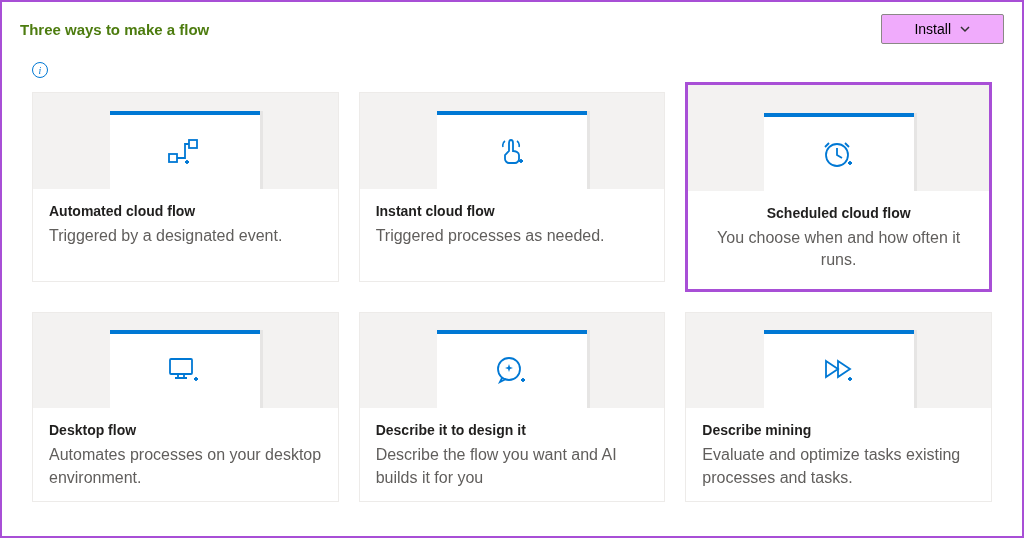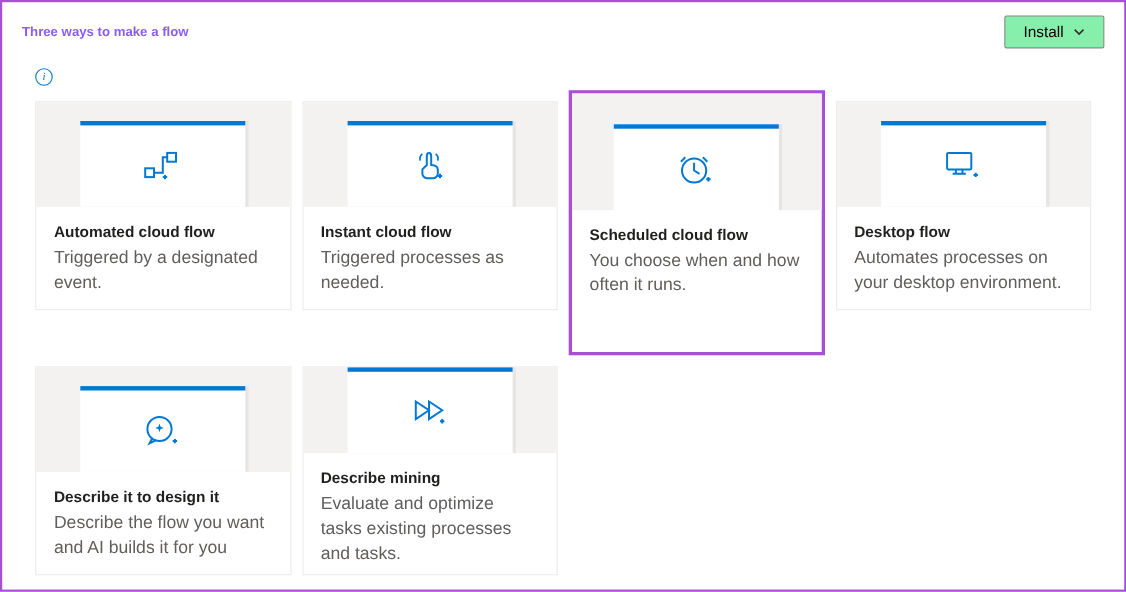--- a/index.html
+++ b/index.html
@@ -12,31 +12,31 @@
       padding: 12px 18px;
       color: #323130;
     }
     .header-row {
       display: flex;
       justify-content: space-between;
       align-items: center;
       margin-bottom: 18px;
     }
     .page-title {
-      font-size: 12px;
+      font-size: 15px;
       font-weight: 600;
-      color: #8b5cf6;
+      color: #4d7c0f;
     }
     .install-btn {
       display: flex;
       align-items: center;
       gap: 8px;
       border: 1px solid #8a8886;
-      background: #86efac;
-      padding: 6px 16px;
+      background: #f0abfc;
+      padding: 6px 32px;
       font-size: 14px;
       font-family: inherit;
       cursor: pointer;
       border-radius: 2px;
     }
     .section-row {
       display: flex;
       align-items: center;
       gap: 8px;
       margin-bottom: 14px;
@@ -56,37 +56,38 @@
       align-items: center;
       justify-content: center;
       font-size: 10px;
       color: #0078d4;
       font-style: italic;
       font-family: Georgia, serif;
       cursor: pointer;
     }
     .cards-grid {
       display: grid;
-      grid-template-columns: repeat(4, 1fr);
-      gap: 10px;
+      grid-template-columns: repeat(3, 1fr);
+      gap: 20px;
       padding-left: 12px;
       padding-right: 12px;
     }
     .card {
       border: 1px solid #edebe9;
       background: #fff;
       cursor: pointer;
       display: flex;
       flex-direction: column;
       height: 190px;
     }
     .card.selected {
       border: 3px solid #a84fd6;
-      height: 241px;
+      height: 210px;
       margin-top: -10px;
+      text-align: center;
     }
     .card-illustration {
       background: #f3f2f1;
       height: 96px;
       display: flex;
       align-items: flex-end;
       justify-content: center;
       position: relative;
     }
     .card.selected .card-illustration {

